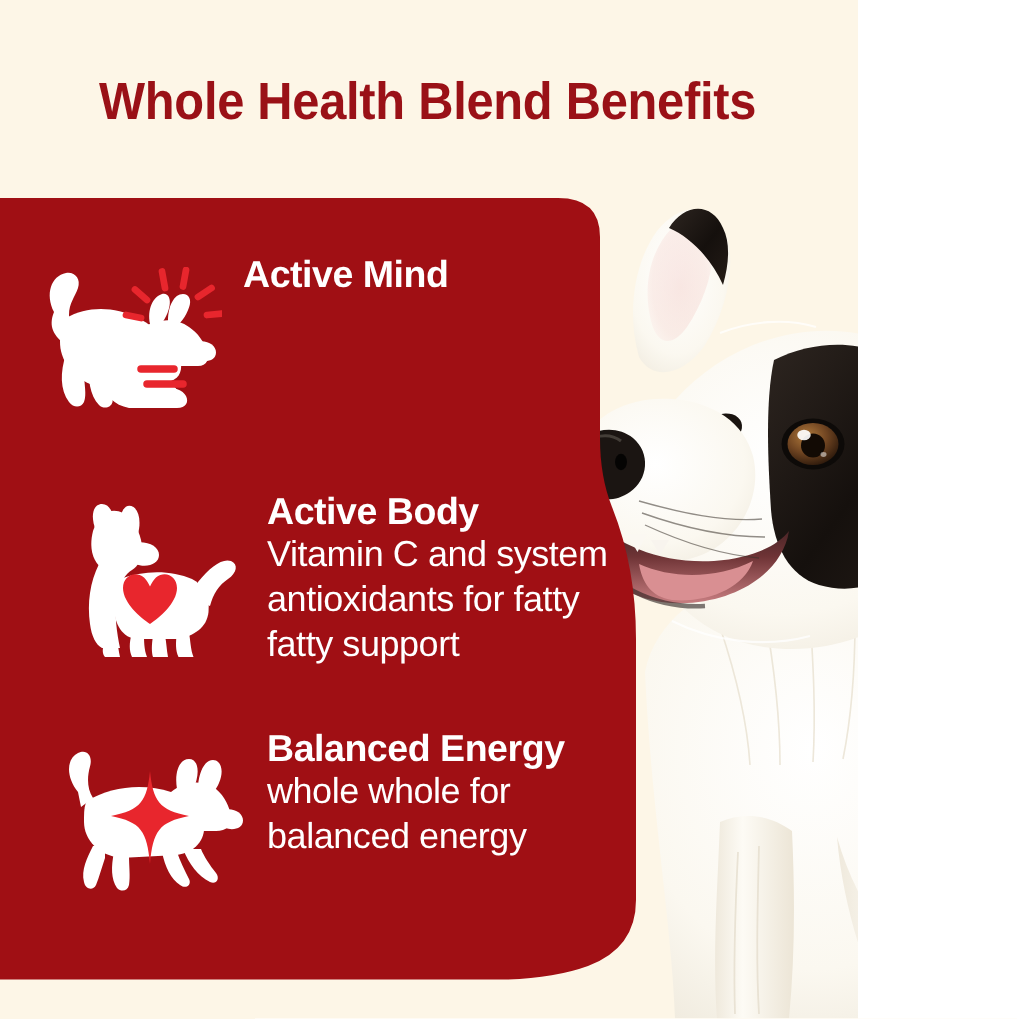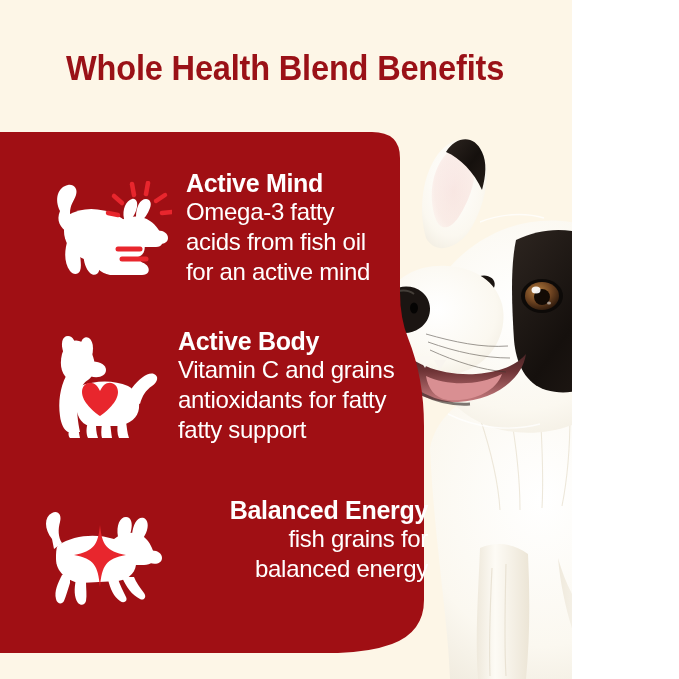--- a/index.html
+++ b/index.html
@@ -58,23 +58,23 @@
     white-space: nowrap;
   }
 
   
   .benefit-row {
     position: absolute;
     z-index: 3;
     display: flex;
     align-items: flex-start;
   }
-  #benefit-0 { left: 44px; top: 170px; align-items: center; }
+  #benefit-0 { left: 20px; top: 170px; }
   #benefit-1 { left: 36px; top: 328px; }
-  #benefit-2 { left: 36px; top: 497px; text-align: right; }
+  #benefit-2 { left: 36px; top: 486px; }
 
   .benefit-icon {
     width: 128px;
     height: 104px;
     flex: 0 0 128px;
     margin-top: 8px;
   }
   .benefit-icon svg { display: block; }
 
   .benefit-text {
@@ -303,25 +303,20 @@
         </g>
 
         <g stroke="#E8262D" stroke-width="5" stroke-linecap="round" fill="none">
           <path d="M74 68 L96 68"></path>
           <path d="M78 78 L102 78"></path>
         </g>
       </svg>
     </div>
     <div class="benefit-text">
       <div class="benefit-title">Active Mind</div>
-      <div class="benefit-desc">
-        <div>Omega-3 fatty</div>
-        <div>acids from fish oil</div>
-        <div>for an active mind</div>
-      </div>
     </div>
   </div>
 
   <div class="benefit-row" id="benefit-1">
     <div class="benefit-icon">
       <svg width="128" height="104" viewBox="0 0 128 104" xmlns="http://www.w3.org/2000/svg">
         <g fill="#FFFFFF">
 
           <path d="M26 18 C30 6 38 2 46 6 C52 9 56 16 58 24
                    C60 32 58 40 52 44 L34 44 C26 40 23 30 26 18 Z"></path>
@@ -349,21 +344,21 @@
         </g>
 
         <path d="M46 56 C46 48 54 44 60 49 C62 51 63 53 64 55
                  C65 53 66 51 68 49 C74 44 82 48 82 56
                  C82 66 70 76 64 80 C58 76 46 66 46 56 Z" fill="#E8262D"></path>
       </svg>
     </div>
     <div class="benefit-text">
       <div class="benefit-title">Active Body</div>
       <div class="benefit-desc">
-        <div>Vitamin C and grains</div>
+        <div>Vitamin C and system</div>
         <div>antioxidants for fatty</div>
         <div>fatty support</div>
       </div>
     </div>
   </div>
 
   <div class="benefit-row" id="benefit-2">
     <div class="benefit-icon">
       <svg width="128" height="104" viewBox="0 0 128 104" xmlns="http://www.w3.org/2000/svg">
         <g fill="#FFFFFF">
@@ -399,19 +394,19 @@
         <path d="M64 20
                  C66 40 70 46 90 50
                  C70 54 66 60 64 82
                  C62 60 58 54 38 50
                  C58 46 62 40 64 20 Z" fill="#E8262D"></path>
       </svg>
     </div>
     <div class="benefit-text">
       <div class="benefit-title">Balanced Energy</div>
       <div class="benefit-desc">
-        <div>fish grains for</div>
+        <div>whole whole for</div>
         <div>balanced energy</div>
       </div>
     </div>
   </div>
 
 </div>
 
 </body></html>

